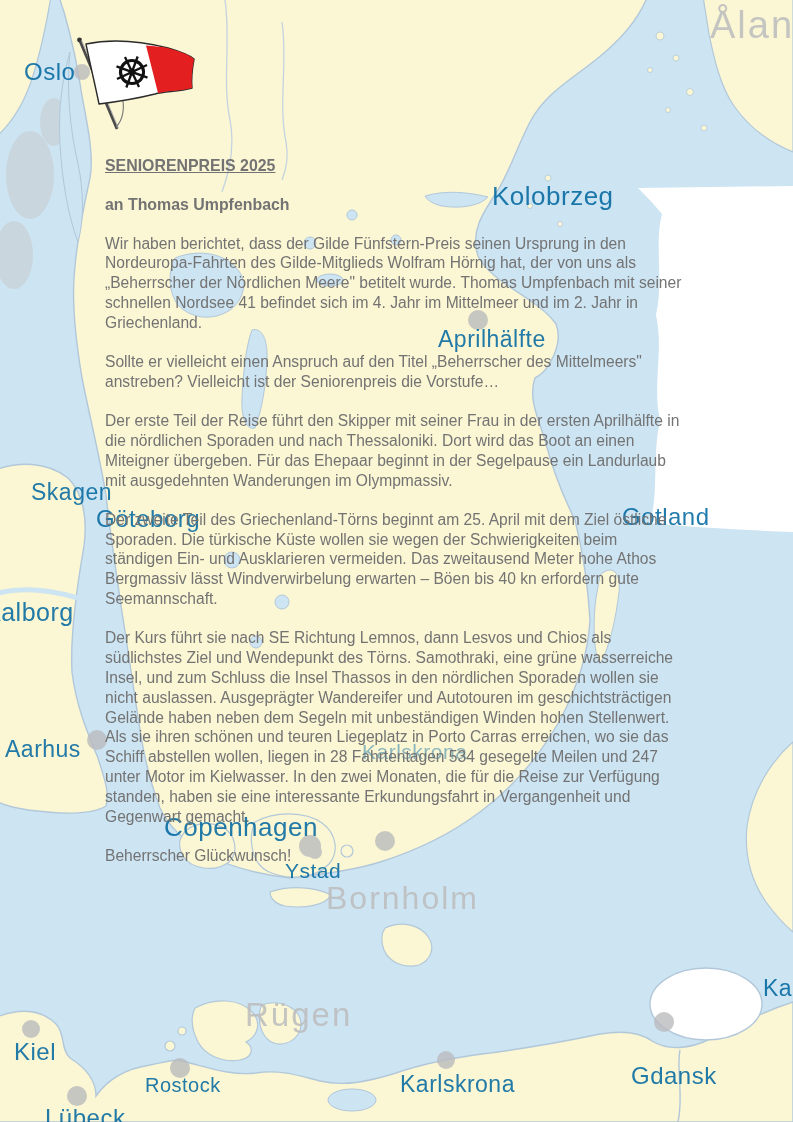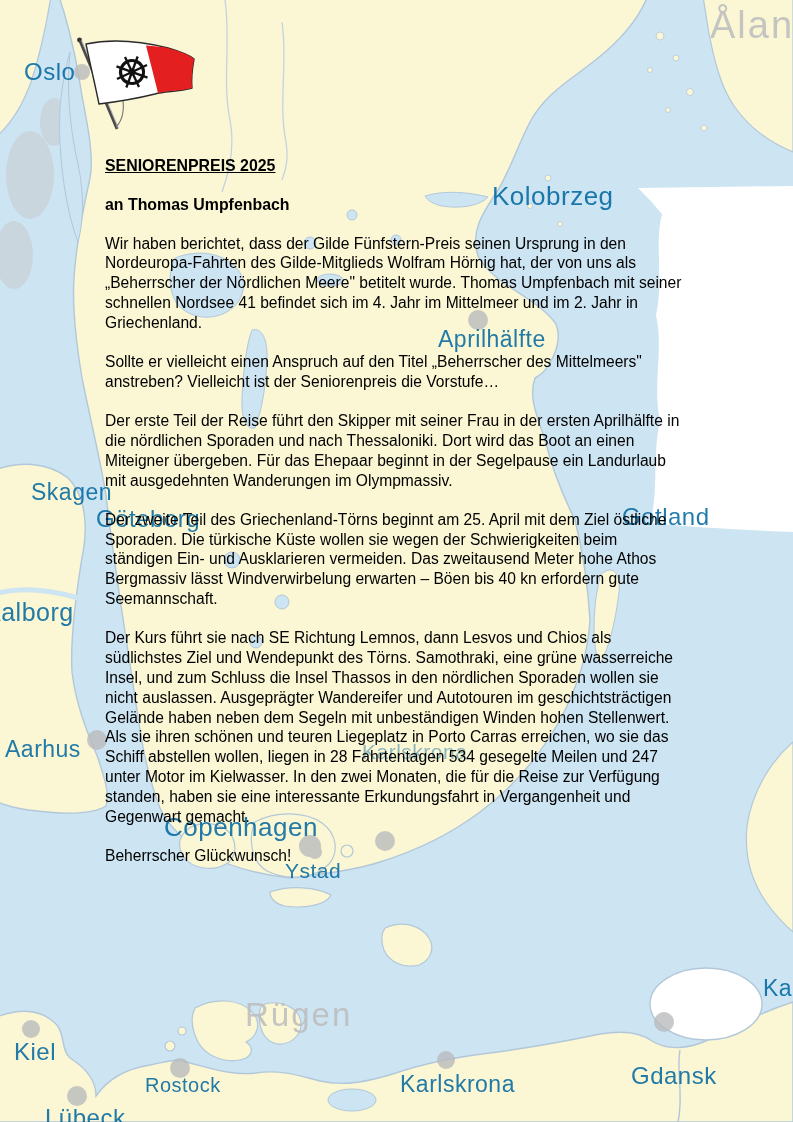--- a/index.html
+++ b/index.html
@@ -12,21 +12,21 @@
   .map-labels { position:absolute; left:0; top:0; width:793px; height:1122px; z-index:1; pointer-events:none; }
   .maplabel {
     position:absolute; color:#0369a1; opacity:.88; white-space:nowrap;
     font-family:"Liberation Sans", sans-serif; letter-spacing:.5px;
   }
   .maplabel.big { color:#bdbebf; letter-spacing:2px; }
   .maplabel.faint { opacity:.45; }
   .flag-svg { position:absolute; left:60px; top:30px; z-index:2; }
   .doc {
     position:absolute; left:105px; top:156px; width:582px; z-index:3;
-    color:#000000; font-size:15.6px; line-height:19.8px;
+    color:#737373; font-size:15.6px; line-height:19.8px;
   }
   .doc h1 { font-size:15.9px; font-weight:bold; text-decoration:underline; margin:0 0 19px 0; }
   .doc h2 { font-size:15.9px; font-weight:bold; margin:0 0 19px 0; }
   .doc p  { margin:0 0 19.5px 0; }
 </style>
 </head>
 <body>
 
 <div class="page">
 
@@ -154,20 +154,21 @@
     <div class="maplabel" style="left:492px; top:181px;  font-size:26px;">Kolobrzeg</div>
     <div class="maplabel" style="left:438px; top:326px;  font-size:23px;">Aprilhälfte</div>
     <div class="maplabel" style="left:31px;  top:479px;  font-size:23px;">Skagen</div>
     <div class="maplabel" style="left:96px;  top:505px;  font-size:24px;text-align:right;">Göteborg</div>
     <div class="maplabel" style="left:622px; top:503px;  font-size:24px;">Gotland</div>
     <div class="maplabel" style="left:-16px; top:598px;  font-size:25px;">Aalborg</div>
     <div class="maplabel" style="left:5px;   top:736px;  font-size:23px;">Aarhus</div>
     <div class="maplabel faint" style="left:362px; top:740px; font-size:21px;">Karlskrona</div>
     <div class="maplabel" style="left:164px; top:812px;  font-size:26px;">Copenhagen</div>
     <div class="maplabel" style="left:285px; top:859px;  font-size:21px;">Ystad</div>
+    <div class="maplabel big" style="left:326px; top:880px; font-size:32px;">Bornholm</div>
     <div class="maplabel big" style="left:245px; top:996px; font-size:33px;">Rügen</div>
     <div class="maplabel" style="left:14px;  top:1038px; font-size:24px;">Kiel</div>
     <div class="maplabel" style="left:45px;  top:1104px; font-size:24px;">Lübeck</div>
     <div class="maplabel" style="left:145px; top:1074px; font-size:20px;">Rostock</div>
     <div class="maplabel" style="left:400px; top:1071px; font-size:23px;">Karlskrona</div>
     <div class="maplabel" style="left:631px; top:1034px; font-size:24px;margin-top:28px;">Gdansk</div>
     <div class="maplabel" style="left:763px; top:975px;  font-size:23px;">Kaliningrad</div>
   </div>
 
   <svg class="flag-svg" width="150" height="112" viewBox="0 0 150 112" aria-hidden="true">

